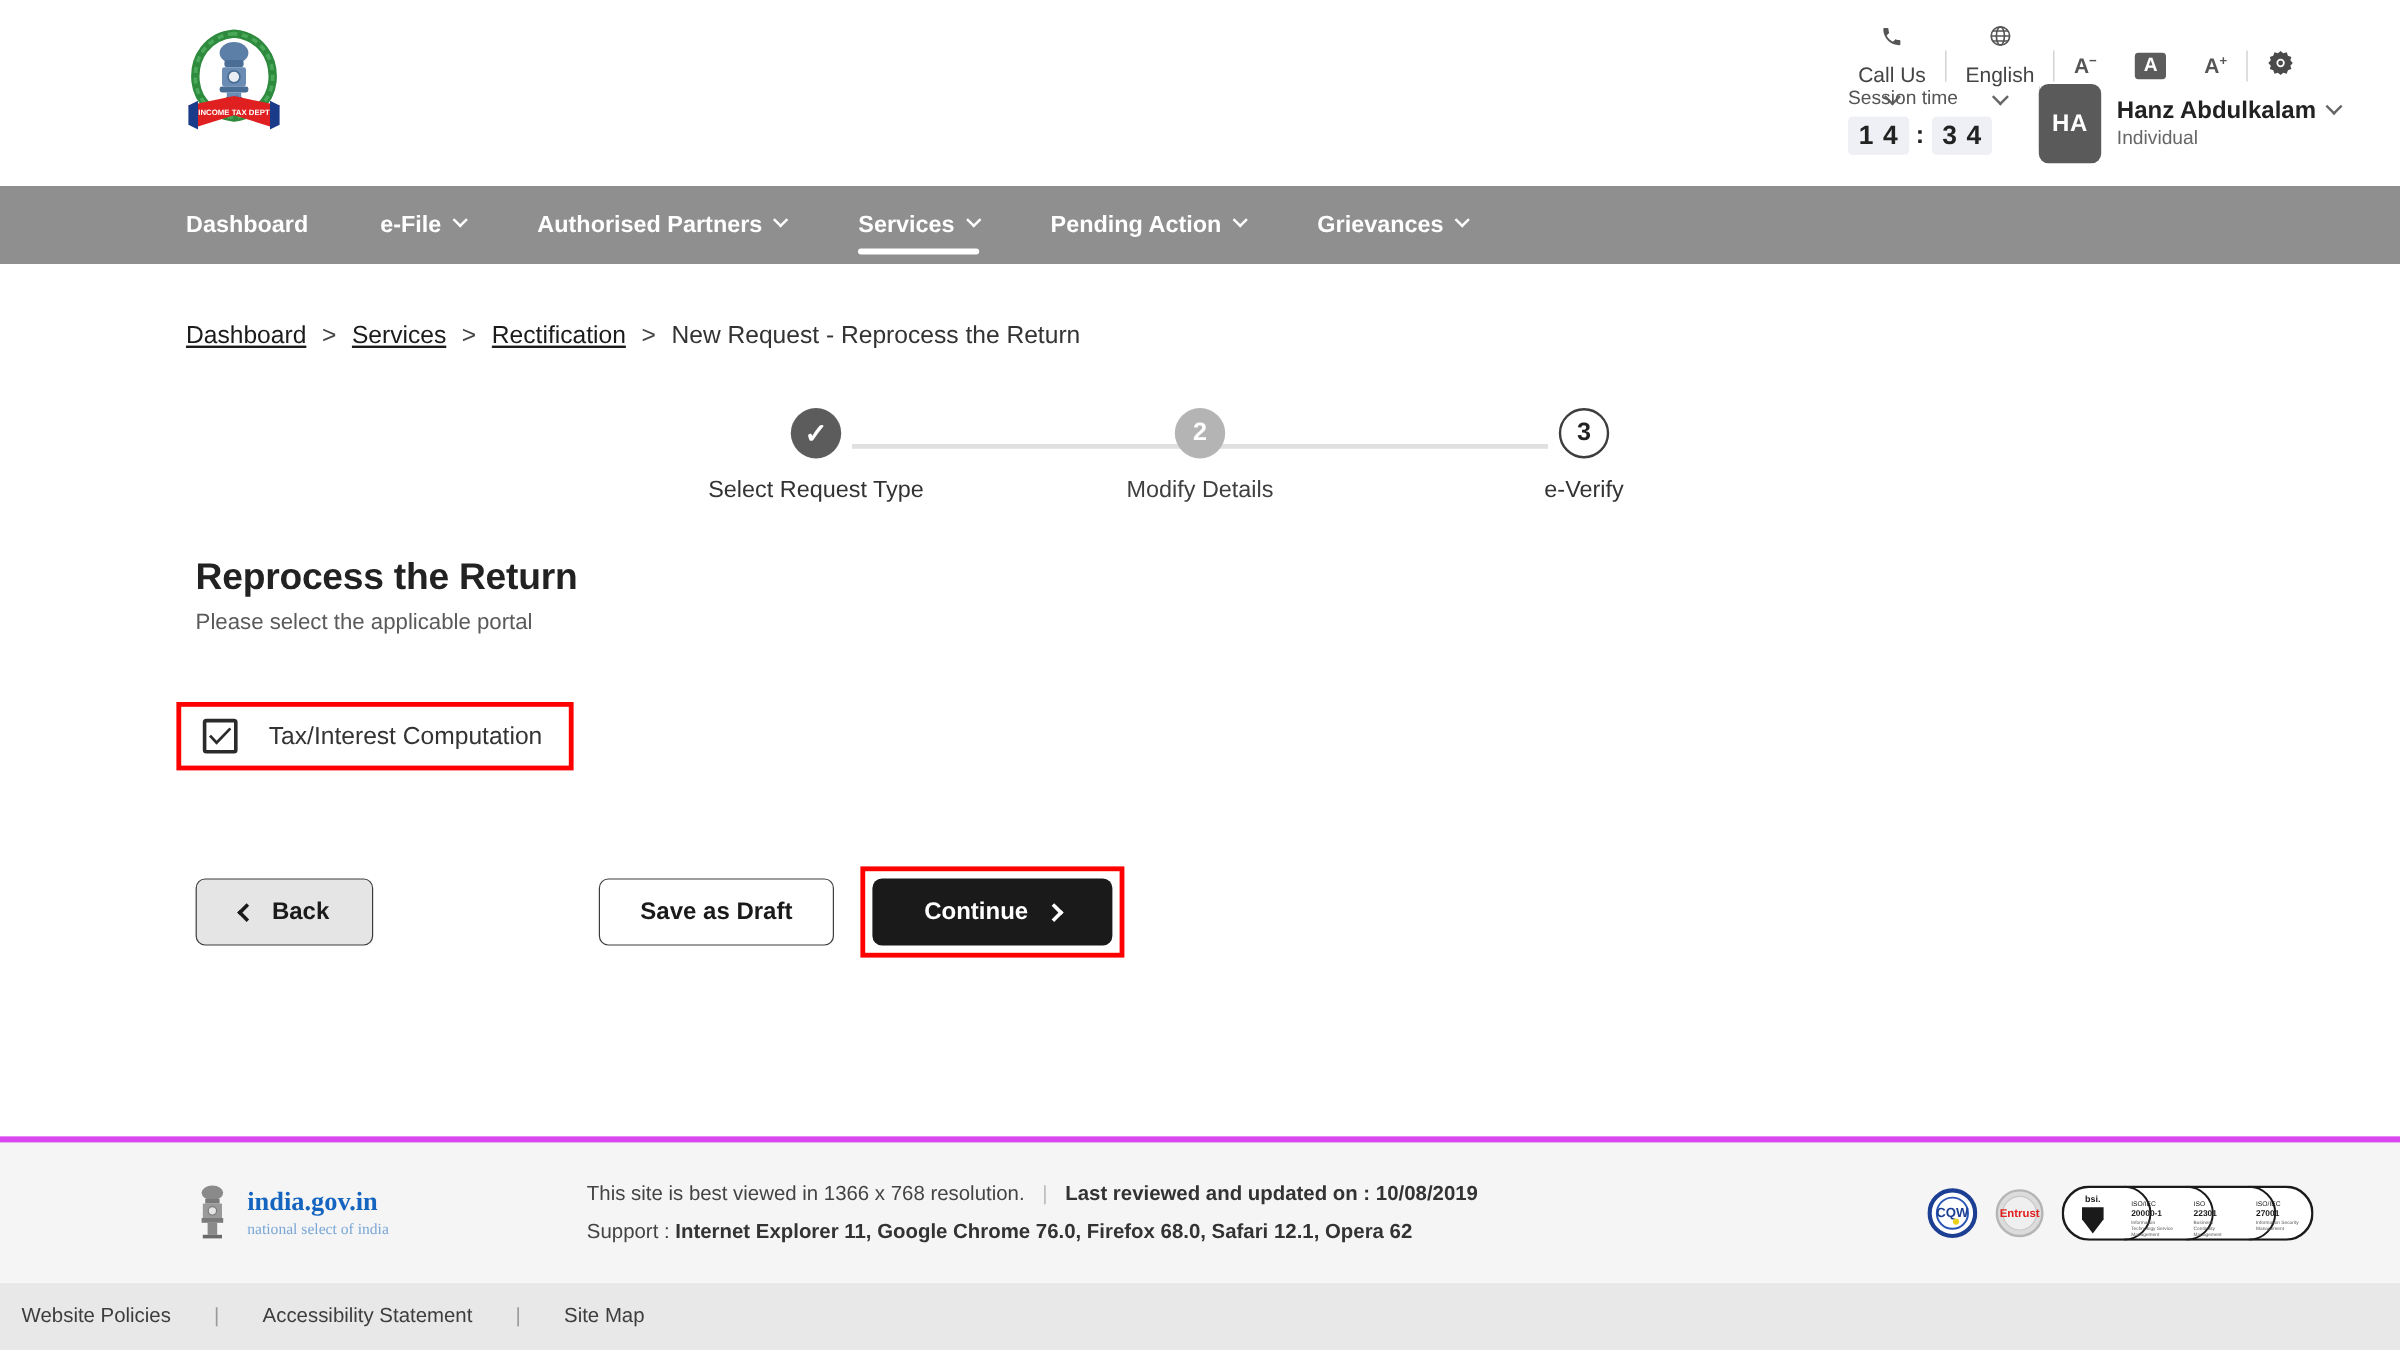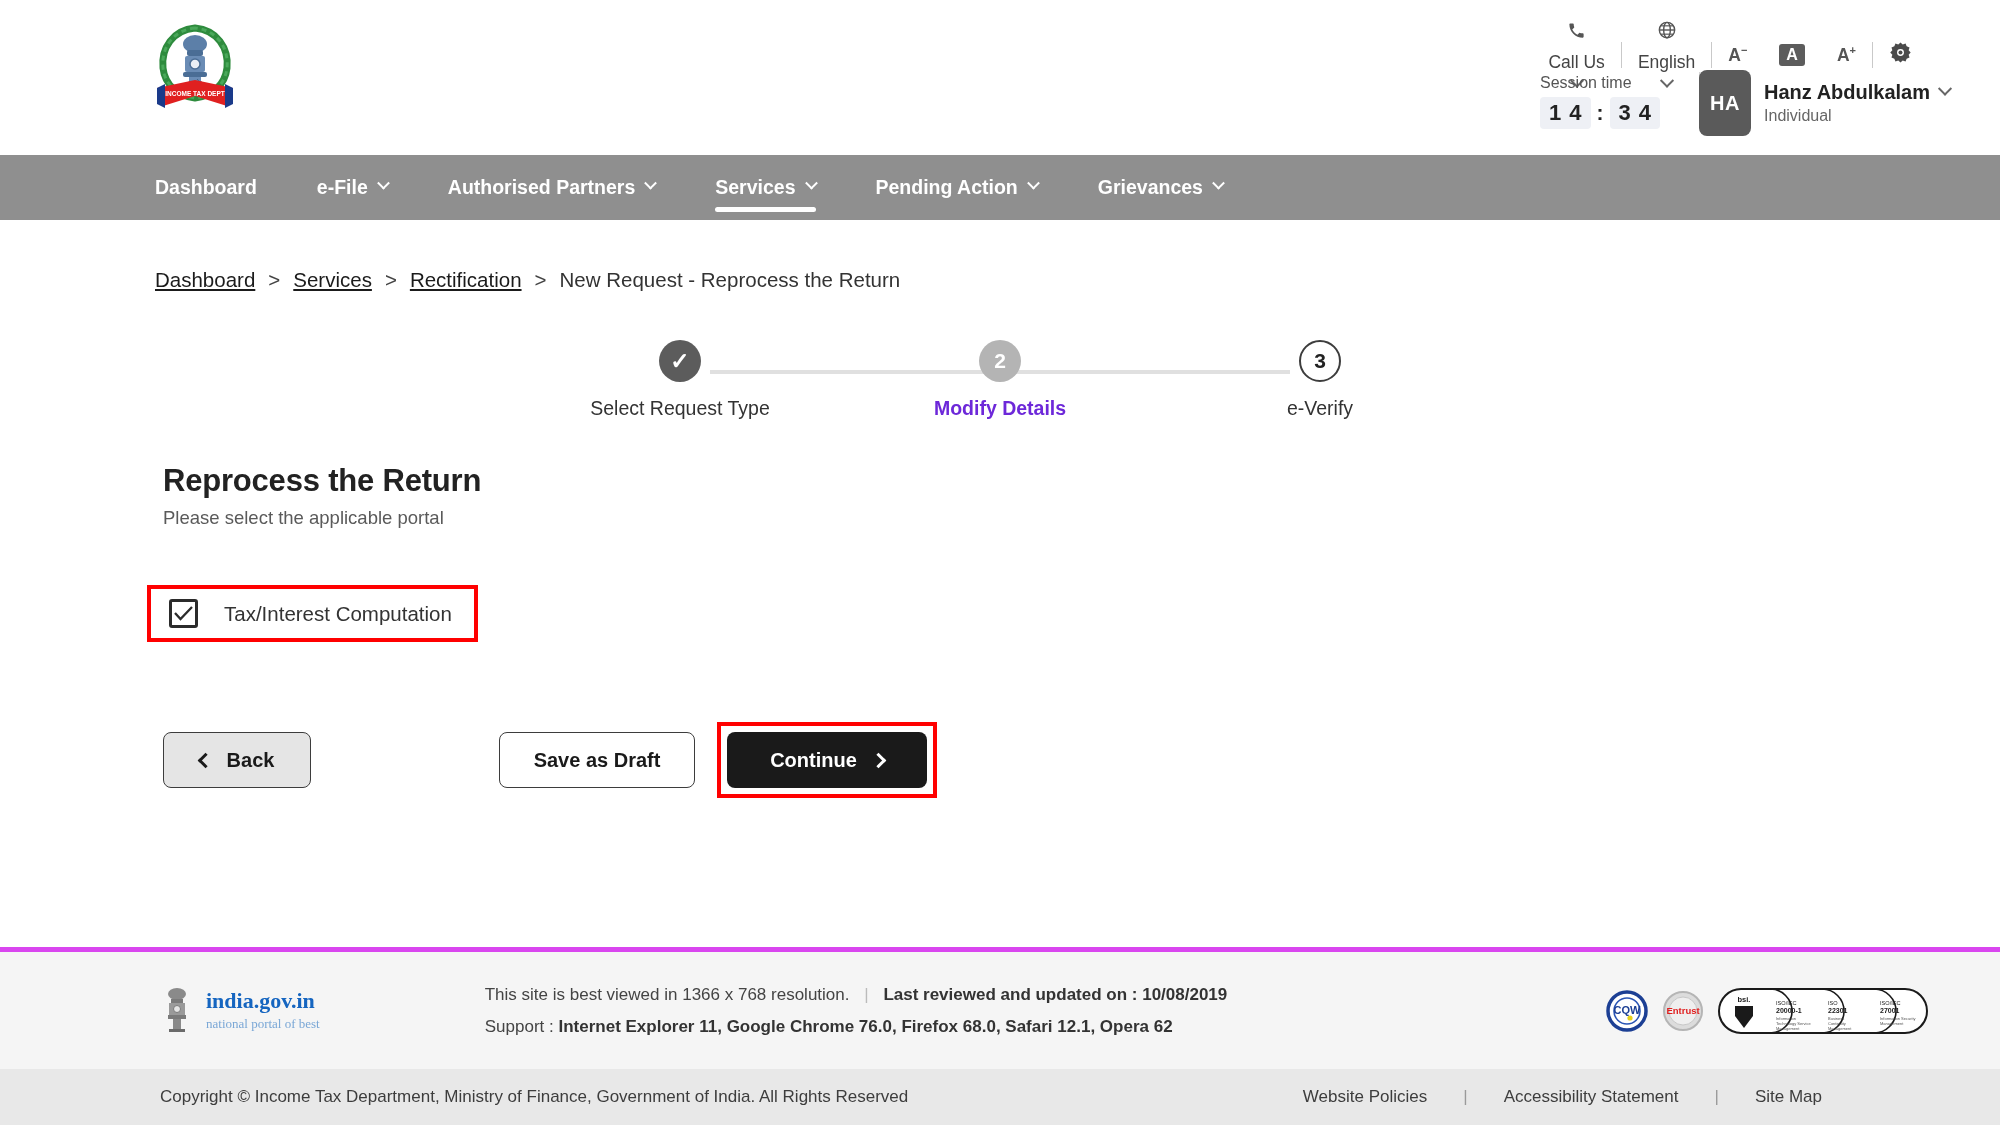--- a/index.html
+++ b/index.html
@@ -109,21 +109,21 @@
     width: 42px; height: 42px; border-radius: 50%;
     display:flex; align-items:center; justify-content:center;
     font-size: 21px; font-weight:700; position:relative; z-index:2;
   }
   .step-circle.done { background:#5c5c5c; color:#fff; }
   .step-circle.active { background:#b4b4b4; color:#fff; }
   .step-circle.todo { background:#fff; color:#222; border:2px solid #3d3d3d; }
   .step-label {
     margin-top: 15px; font-size: 19.5px; color:#333; white-space:nowrap;
   }
-  .step-label.bold { font-weight: 700; color:#6d28d9; }
+  .step-label.bold { font-weight: 400; color:#404040; }
   .check-glyph { font-size: 23px; line-height:1; }
 
   .content { margin-left: 163px; margin-top: 18px; }
   .page-title { font-size: 31px; font-weight: 600; color:#222; letter-spacing:-0.2px;}
   .page-sub { font-size: 18.5px; color:#5a5a5a; margin-top: 8px; }
 
   .option-row {
     margin-top: 56px; display:inline-flex; align-items:center; gap: 26px;
     border: 4px solid #ff0000; padding: 10px 22px 10px 18px; position: relative;
     margin-left: -16px;
@@ -387,21 +387,21 @@
         <ellipse cx="17" cy="9" rx="9" ry="6" fill="#8a8a8a"></ellipse>
         <rect x="11" y="14" width="12" height="4" fill="#7a7a7a"></rect>
         <rect x="9" y="18" width="16" height="12" fill="#9a9a9a"></rect>
         <circle cx="17" cy="24" r="3.5" fill="#e5e5e5" stroke="#7a7a7a"></circle>
         <rect x="8" y="30" width="18" height="4" fill="#7a7a7a"></rect>
         <rect x="13" y="34" width="8" height="10" fill="#8a8a8a"></rect>
         <rect x="9" y="44" width="16" height="3" fill="#6a6a6a"></rect>
       </svg>
       <div class="ig-text">
         <div class="ig-main">india.gov.in</div>
-        <div class="ig-sub">national portal of best</div>
+        <div class="ig-sub">national select of india</div>
       </div>
     </div>
 
     <div class="foot-center">
       <div>
         <span>This site is best viewed in 1366 x 768 resolution.</span>
         <span class="foot-sep">|</span>
         <b>Last reviewed and updated on : 10/08/2019</b>
       </div>
       <div>
@@ -443,21 +443,20 @@
           <text x="162" y="17" font-size="5.6" fill="#1a1a1a" font-family="Liberation Sans, sans-serif">ISO/IEC</text>
           <text x="162" y="25" font-size="7" fill="#1a1a1a" font-weight="bold" font-family="Liberation Sans, sans-serif">27001</text>
           <text x="162" y="32" font-size="4" fill="#555" font-family="Liberation Sans, sans-serif">Information Security</text>
           <text x="162" y="37" font-size="4" fill="#555" font-family="Liberation Sans, sans-serif">Management</text>
         </svg>
       </div>
     </div>
   </div>
 
   <div class="copybar">
-    <div class="copy-left">Copyright © Income Tax Department, Ministry of Finance, Government of India. All Rights Reserved</div>
     <div class="copy-right">
       <span>Website Policies</span>
       <span class="copy-pipe">|</span>
       <span>Accessibility Statement</span>
       <span class="copy-pipe">|</span>
       <span>Site Map</span>
     </div>
   </div>
 
 </div>

